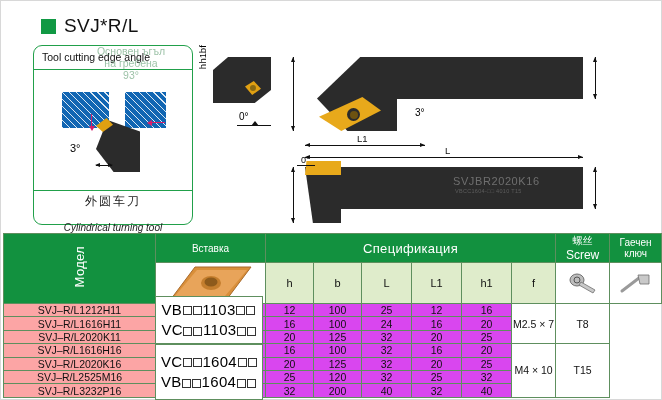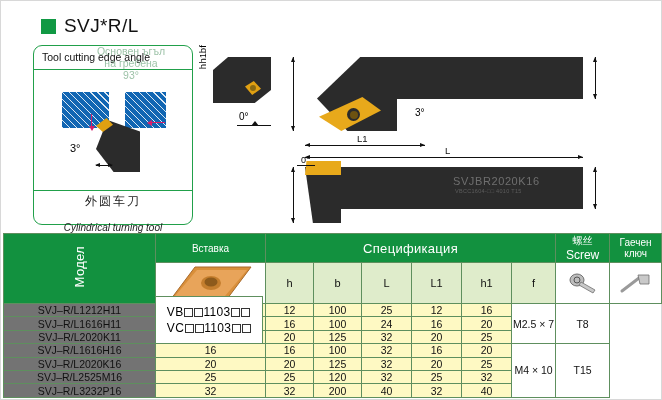--- a/index.html
+++ b/index.html
@@ -123,25 +123,25 @@
     border-bottom:2.5px solid transparent;border-left:5px solid #111;}
 
   
   table{position:absolute;left:2px;top:232px;width:658px;border-collapse:collapse;
     font-size:10.5px;table-layout:fixed;}
   th,td{border:1px solid #5e8f5e;text-align:center;padding:0;color:#111;}
   .g-head{background:#12913f;color:#fff;font-size:13px;font-weight:normal;letter-spacing:.3px;}
   .g-head-sm{background:#12913f;color:#fff;font-size:10px;font-weight:normal;}
   .sub{background:#dfeccb;height:26px;font-weight:normal;font-size:11px;}
   .row td{height:12.4px;font-size:10.5px;}
-  .c-model{background:#737373;text-align:center;}
-  .c-num{background:#fef9c3;}
+  .c-model{background:#fca5a5;text-align:center;}
+  .c-num{background:#d946ef;}
   .c-white{background:#fff;}
   .rot{writing-mode:vertical-rl;transform:rotate(180deg);font-size:13px;}
-  .ins-code{font-size:12px;line-height:1.35;letter-spacing:.3px;}
+  .ins-code{font-size:15px;line-height:1.35;letter-spacing:.3px;}
   .bx{display:inline-block;width:7px;height:7px;border:1px solid #333;margin:0 .5px;vertical-align:middle;}
   .screw-ico,.wr-ico{display:block;margin:0 auto;}
 </style>
 </head>
 <body>
 
 <div class="page">
 
   <div class="title-row">
     <span class="title-sq"></span>
@@ -343,15 +343,21 @@
       </tr>
     </tbody>
   </table>
 
   <div style="position:absolute;left:154px;top:295px;width:108px;height:48px;background:#fff;border:1px solid #5e8f5e;box-sizing:border-box;display:flex;align-items:center;justify-content:center;">
     <div class="ins-code">
       <div><span>VB</span><span class="bx"></span><span class="bx"></span><span>1103</span><span class="bx"></span><span class="bx"></span></div>
       <div><span>VC</span><span class="bx"></span><span class="bx"></span><span>1103</span><span class="bx"></span><span class="bx"></span></div>
     </div>
   </div>
+  <div style="position:absolute;left:154px;top:343px;width:108px;height:56px;background:#fff;border:1px solid #5e8f5e;box-sizing:border-box;display:flex;align-items:center;justify-content:center;">
+    <div class="ins-code">
+      <div><span>VC</span><span class="bx"></span><span class="bx"></span><span>1604</span><span class="bx"></span><span class="bx"></span></div>
+      <div><span>VB</span><span class="bx"></span><span class="bx"></span><span>1604</span><span class="bx"></span><span class="bx"></span></div>
+    </div>
+  </div>
 
 
 </div>
 
 </body></html>

